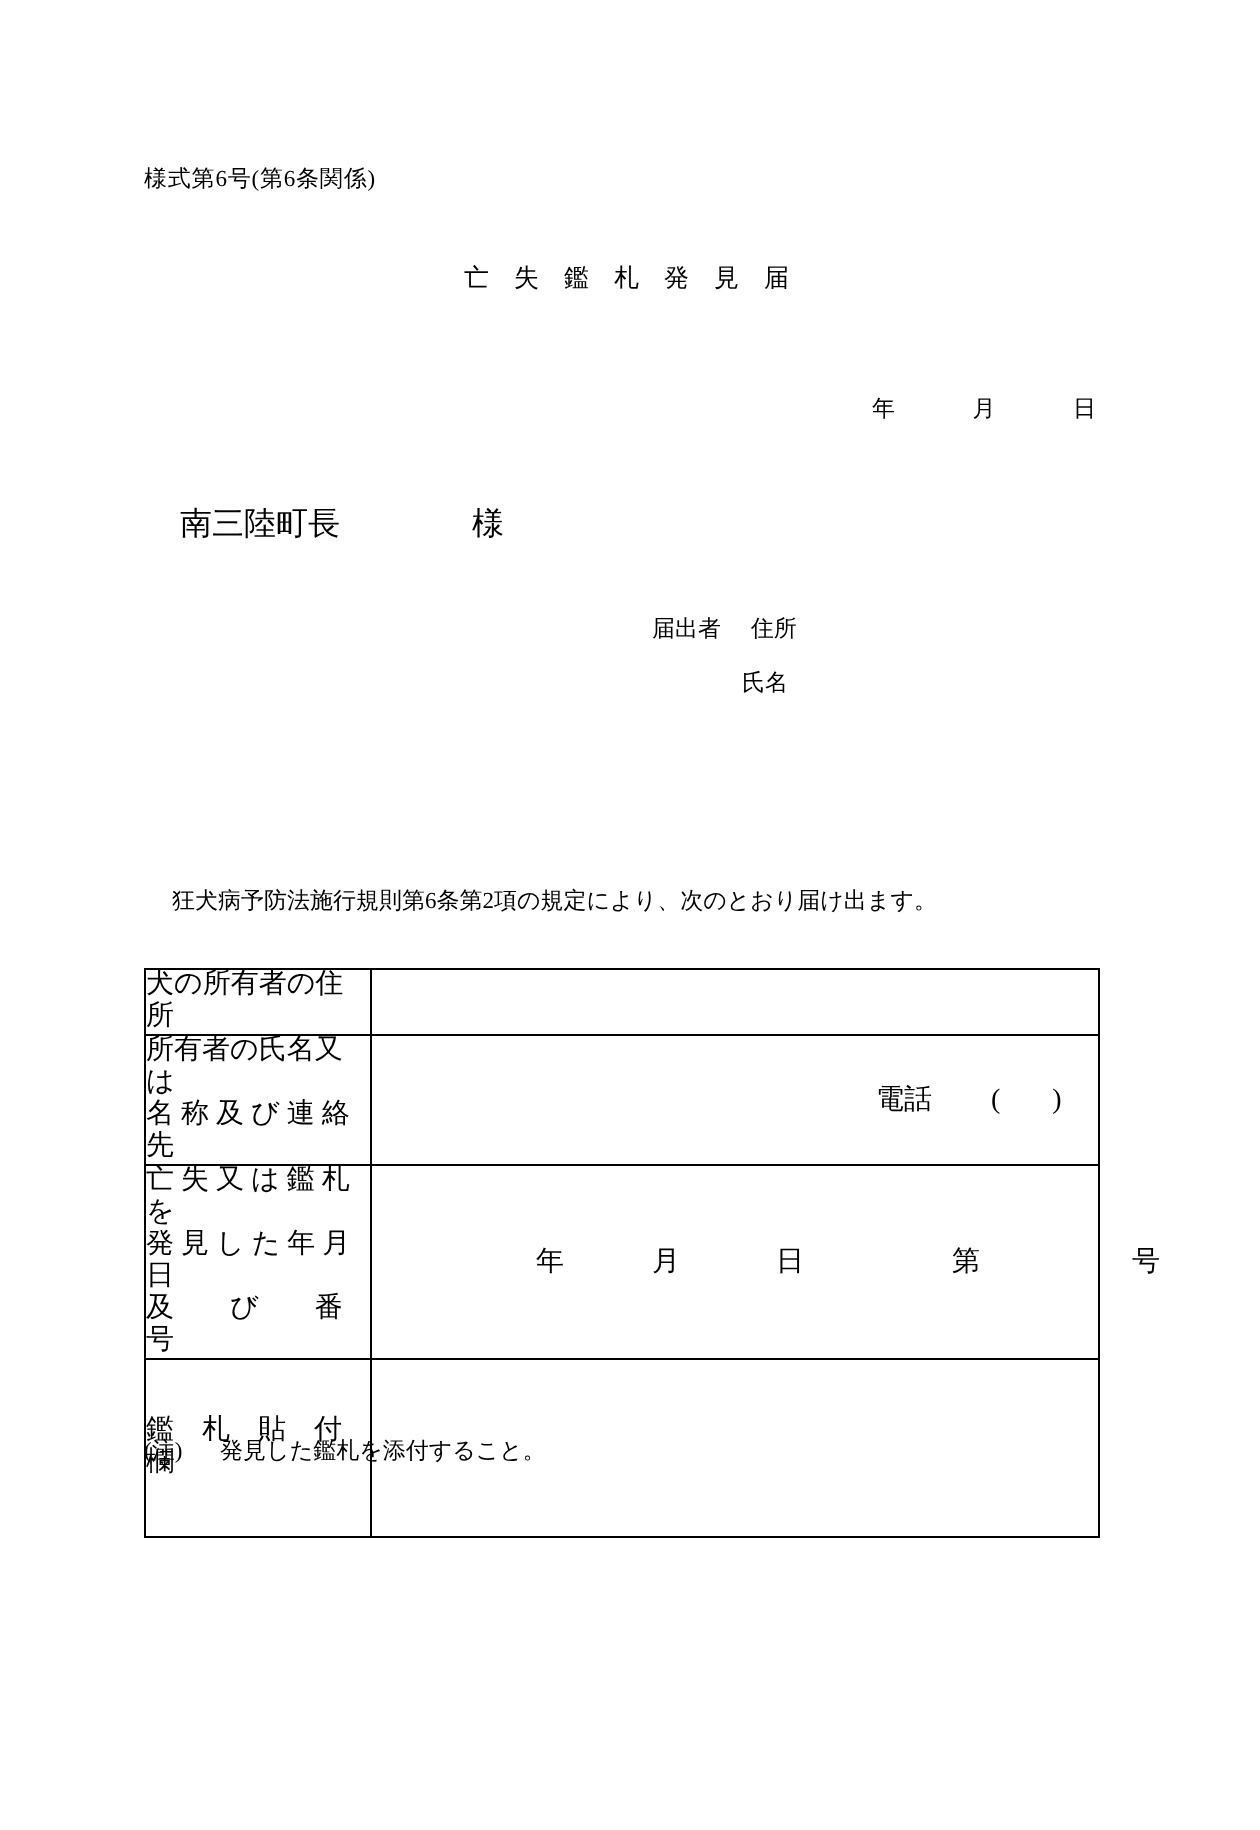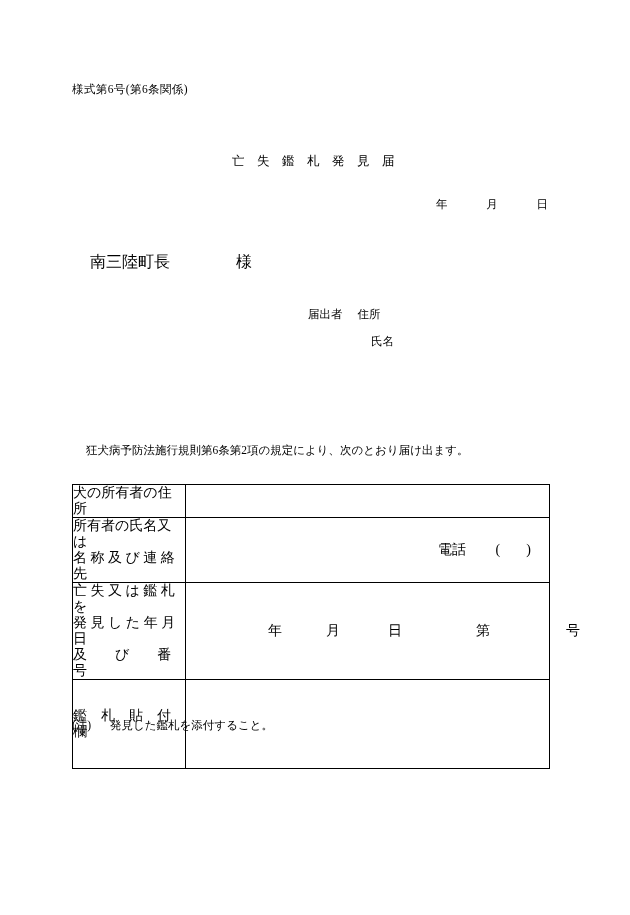--- a/index.html
+++ b/index.html
@@ -27,21 +27,21 @@
     left: 72px;
     top: 82px;
     font-size: 11.5px;
     letter-spacing: 0.4px;
     white-space: nowrap;
   }
 
   .doc-title {
     position: absolute;
     left: 232px;
-    top: 153px;
+    top: 131px;
     font-size: 12.5px;
     white-space: nowrap;
   }
 
   .date-line {
     position: absolute;
     left: 436px;
     top: 197px;
     font-size: 11.5px;
     white-space: nowrap;
@@ -52,21 +52,21 @@
     position: absolute;
     left: 90px;
     top: 252px;
     font-size: 16px;
     white-space: nowrap;
   }
   .addressee .sama { display: inline-block; margin-left: 62px; }
 
   .submitter-label {
     position: absolute;
-    left: 308px;
+    left: 326px;
     top: 307px;
     font-size: 11.5px;
     white-space: nowrap;
   }
   .submitter-label .addr { display: inline-block; margin-left: 12px; }
 
   .name-label {
     position: absolute;
     left: 371px;
     top: 334px;

